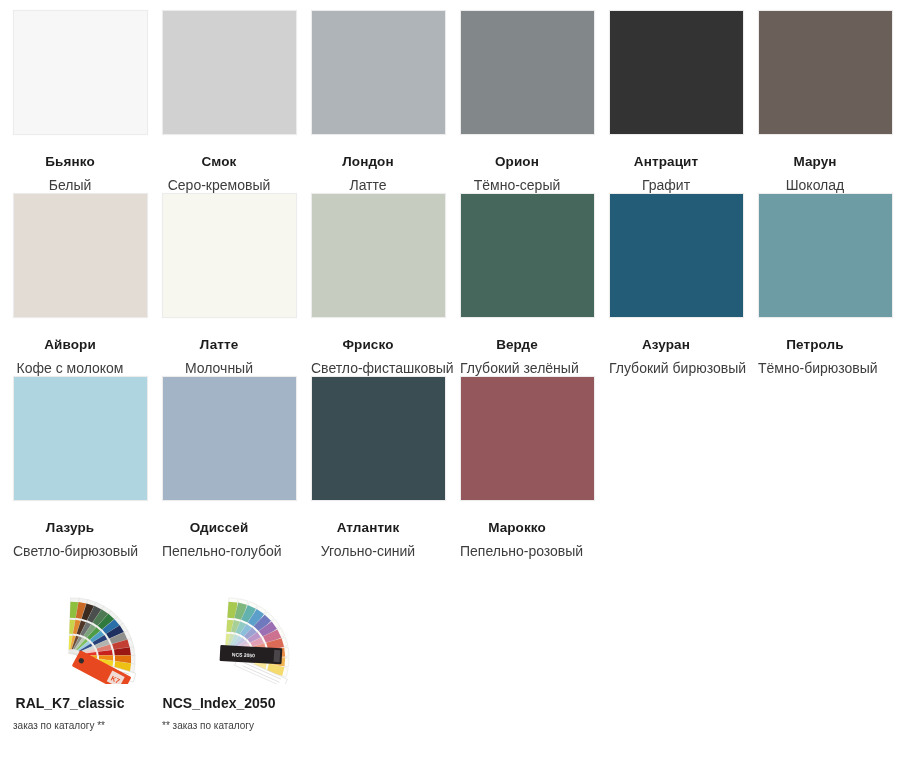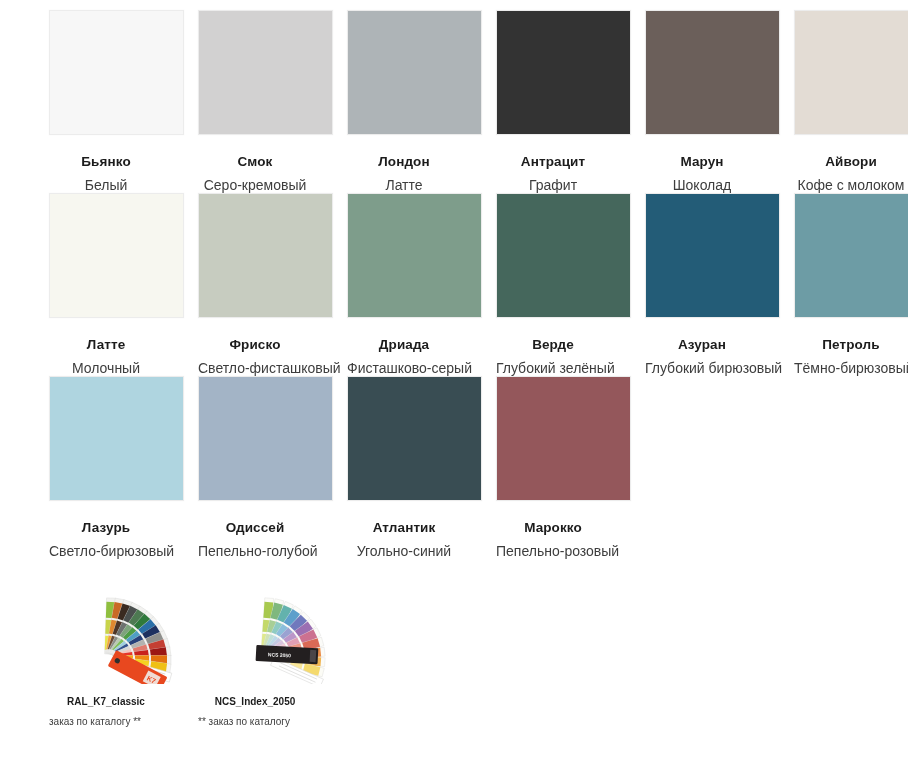--- a/index.html
+++ b/index.html
@@ -19,21 +19,20 @@
     display: grid;
     grid-template-columns: repeat(6, 135px);
     column-gap: 14px;
     row-gap: 0px;
     padding: 10px 12px 0 13px;
     box-sizing: border-box;
   }
   .swatch-card {
     width: 114px;
     margin-bottom: 0;
-    margin-left: 36px;
   }
   .swatch-chip {
     width: 135px;
     height: 125px;
     box-sizing: border-box;
     border: 1px solid #ececec;
     box-shadow: 0 0 0 0.5px rgba(0,0,0,0.015);
   }
   .swatch-name {
     text-align: center;
@@ -68,21 +67,21 @@
   }
   .row-fans {
     display: grid;
     grid-template-columns: repeat(6, 135px);
     column-gap: 14px;
     padding: 14px 12px 0 13px;
     box-sizing: border-box;
   }
   .fan-name {
     text-align: center;
-    font-size: 10px;
+    font-size: 14px;
     font-weight: bold;
     color: #1c1c1c;
     margin-top: 12px;
     line-height: 1.1;
   }
   .fan-desc {
     font-size: 10px;
     color: #3d3d3d;
     margin-top: 9px;
     line-height: 1.1;
@@ -103,20 +102,25 @@
     <div class="swatch-chip" style="background-color: rgb(210, 209, 209);"></div>
     <div class="swatch-name">Смок</div>
     <div class="swatch-desc">Серо-кремовый</div>
   </div>
   <div class="swatch-card">
     <div class="swatch-chip" style="background-color: rgb(174, 180, 183);"></div>
     <div class="swatch-name">Лондон</div>
     <div class="swatch-desc">Латте</div>
   </div>
   <div class="swatch-card">
+    <div class="swatch-chip" style="background-color: rgb(130, 135, 138);"></div>
+    <div class="swatch-name">Орион</div>
+    <div class="swatch-desc">Тёмно-серый</div>
+  </div>
+  <div class="swatch-card">
     <div class="swatch-chip" style="background-color: rgb(51, 51, 51);"></div>
     <div class="swatch-name">Антрацит</div>
     <div class="swatch-desc">Графит</div>
   </div>
   <div class="swatch-card">
     <div class="swatch-chip" style="background-color: rgb(107, 95, 90);"></div>
     <div class="swatch-name">Марун</div>
     <div class="swatch-desc">Шоколад</div>
   </div>
 
@@ -127,25 +131,20 @@
   </div>
   <div class="swatch-card">
     <div class="swatch-chip" style="background-color: rgb(247, 247, 240);"></div>
     <div class="swatch-name">Латте</div>
     <div class="swatch-desc">Молочный</div>
   </div>
   <div class="swatch-card">
     <div class="swatch-chip" style="background-color: rgb(199, 204, 192);"></div>
     <div class="swatch-name">Фриско</div>
     <div class="swatch-desc">Светло-фисташковый</div>
-  </div>
-  <div class="swatch-card">
-    <div class="swatch-chip" style="background-color: rgb(126, 157, 139);"></div>
-    <div class="swatch-name">Дриада</div>
-    <div class="swatch-desc">Фисташково-серый</div>
   </div>
   <div class="swatch-card">
     <div class="swatch-chip" style="background-color: rgb(69, 103, 92);"></div>
     <div class="swatch-name">Верде</div>
     <div class="swatch-desc">Глубокий зелёный</div>
   </div>
 
   <div class="swatch-card">
     <div class="swatch-chip" style="background-color: rgb(35, 92, 119);"></div>
     <div class="swatch-name">Азуран</div>

